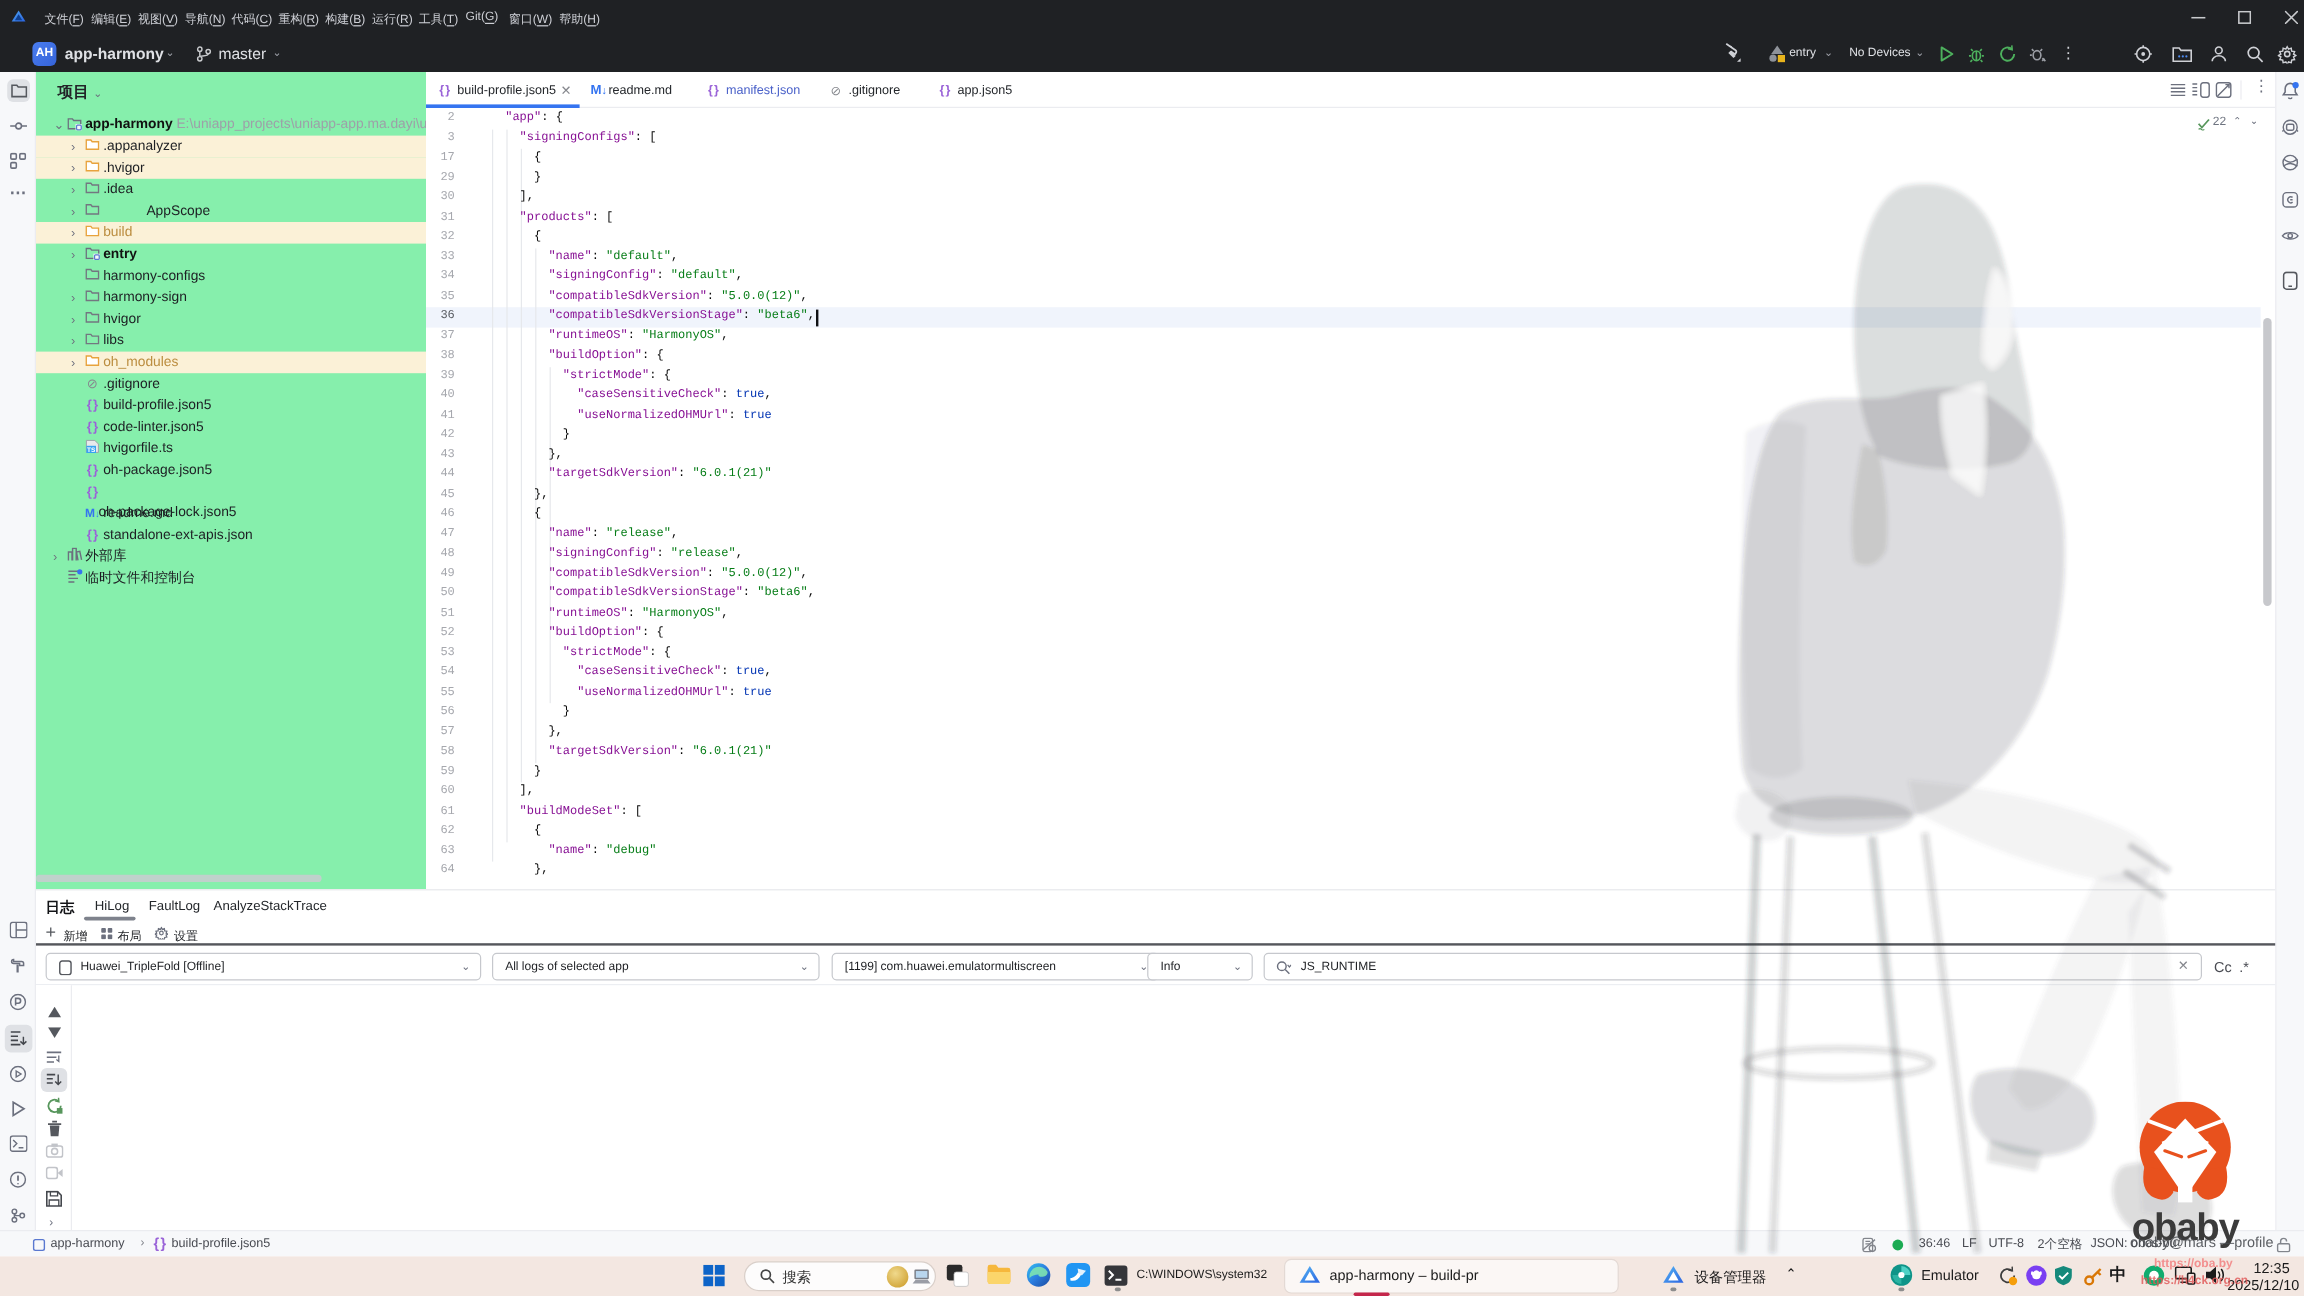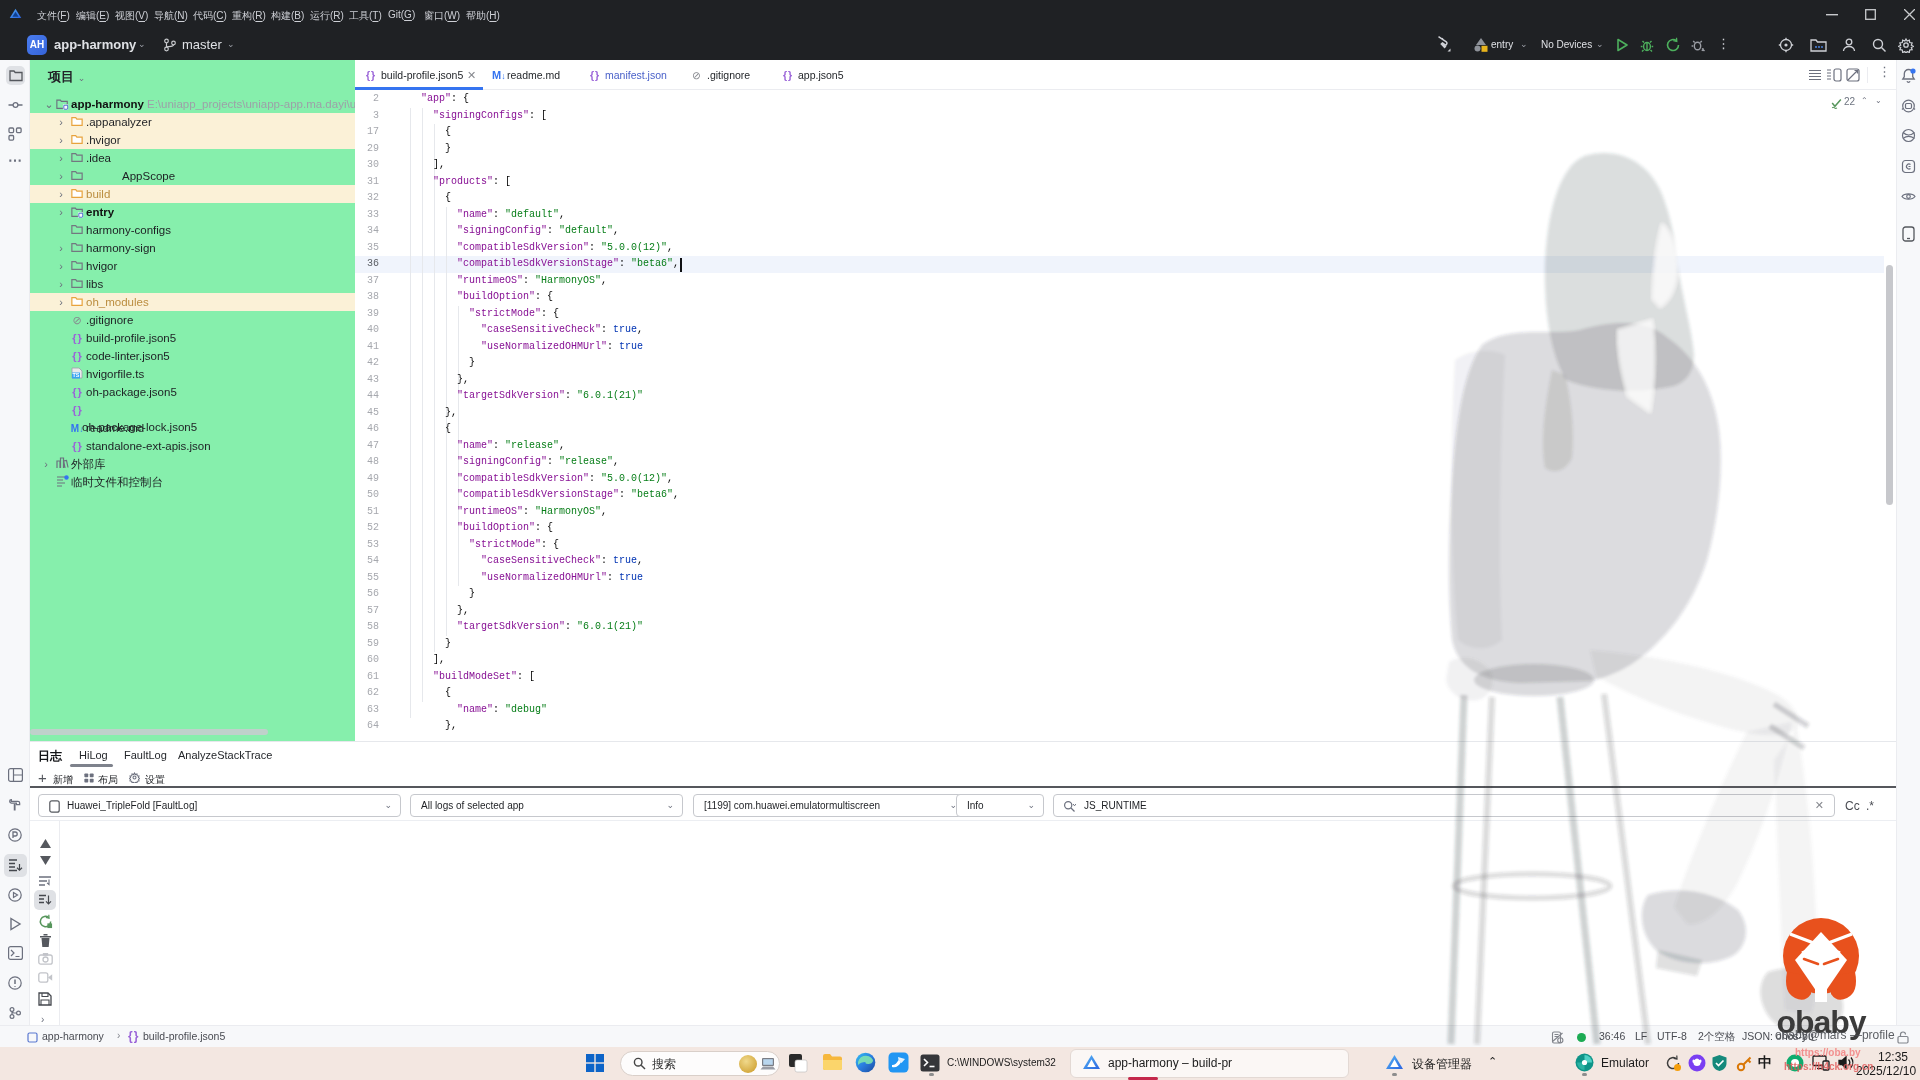--- a/index.html
+++ b/index.html
@@ -538,21 +538,21 @@
         <path d="M8 1.5 l1.2 2.2 2.4-.9 .4 2.6 2.6 .4 -.9 2.4 2.2 1.2 -2.2 1.2 .9 2.4 -2.6 .4 -.4 2.6 -2.4 -.9 -1.2 2.2 -1.2 -2.2 -2.4 .9 -.4 -2.6 -2.6 -.4 .9 -2.4 -2.2 -1.2 2.2 -1.2 -.9 -2.4 2.6 -.4 .4 -2.6 2.4 .9 z"></path>
       </svg>
   <span class="abs" style="left:115px;top:31px;font-size:10px;color:#1d1f23;">设置</span>
 
   <div class="abs" style="left:0px;top:44px;width:1866px;height:2px;background:#55575c;"></div>
 
   <div class="combo" style="left:8px;top:52px;width:363px;">
     <svg class="abs" style="left:10px;top:5px" width="11" height="13" viewBox="0 0 11 13" fill="none" stroke="#55585e" stroke-width="1.2">
           <rect x="0.8" y="0.8" width="9.4" height="11.4" rx="2"></rect>
         </svg>
-    <span style="position:absolute;left:28px;">Huawei_TripleFold [FaultLog]</span>
+    <span style="position:absolute;left:28px;">Huawei_TripleFold [Offline]</span>
         <span class="cv">⌄</span>
   </div>
   <div class="combo" style="left:380px;top:52px;width:273px;">
         <span style="position:absolute;left:10px;">All logs of selected app</span>
         <span class="cv">⌄</span>
       </div>
   <div class="combo" style="left:663px;top:52px;width:273px;">
         <span style="position:absolute;left:10px;">[1199] com.huawei.emulatormultiscreen</span>
         <span class="cv">⌄</span>
       </div>

